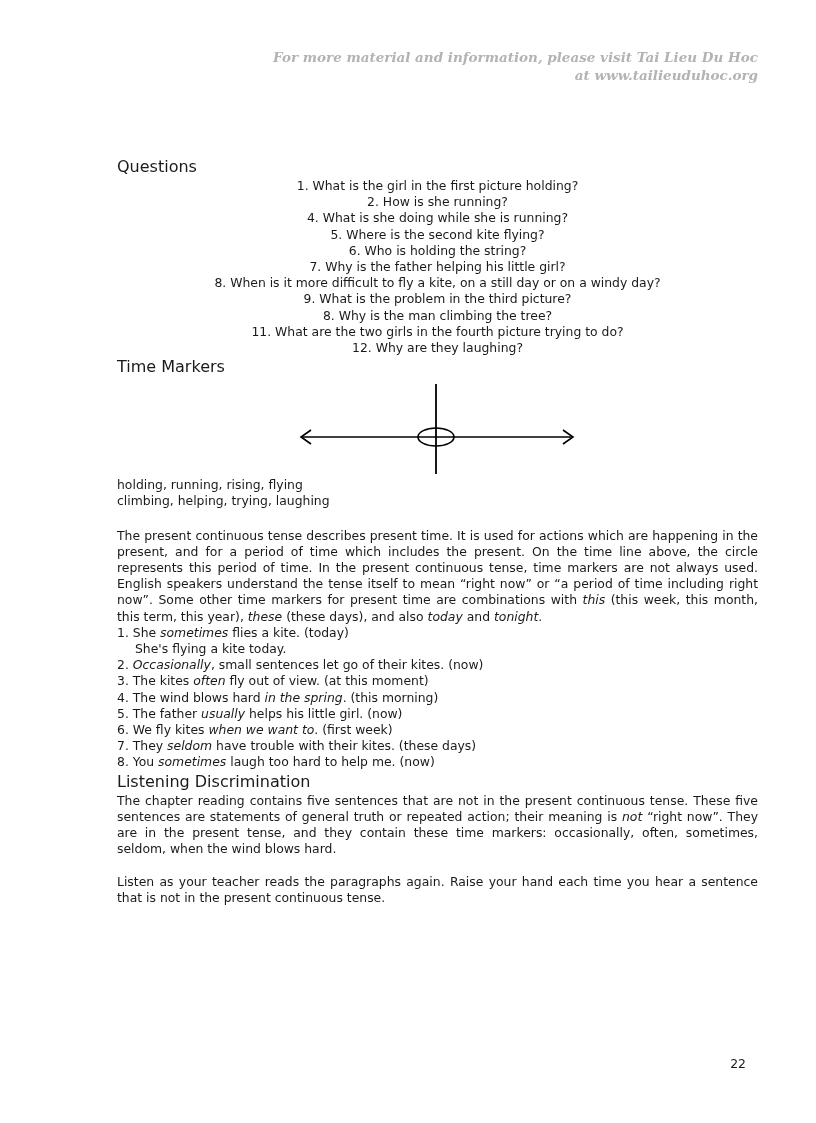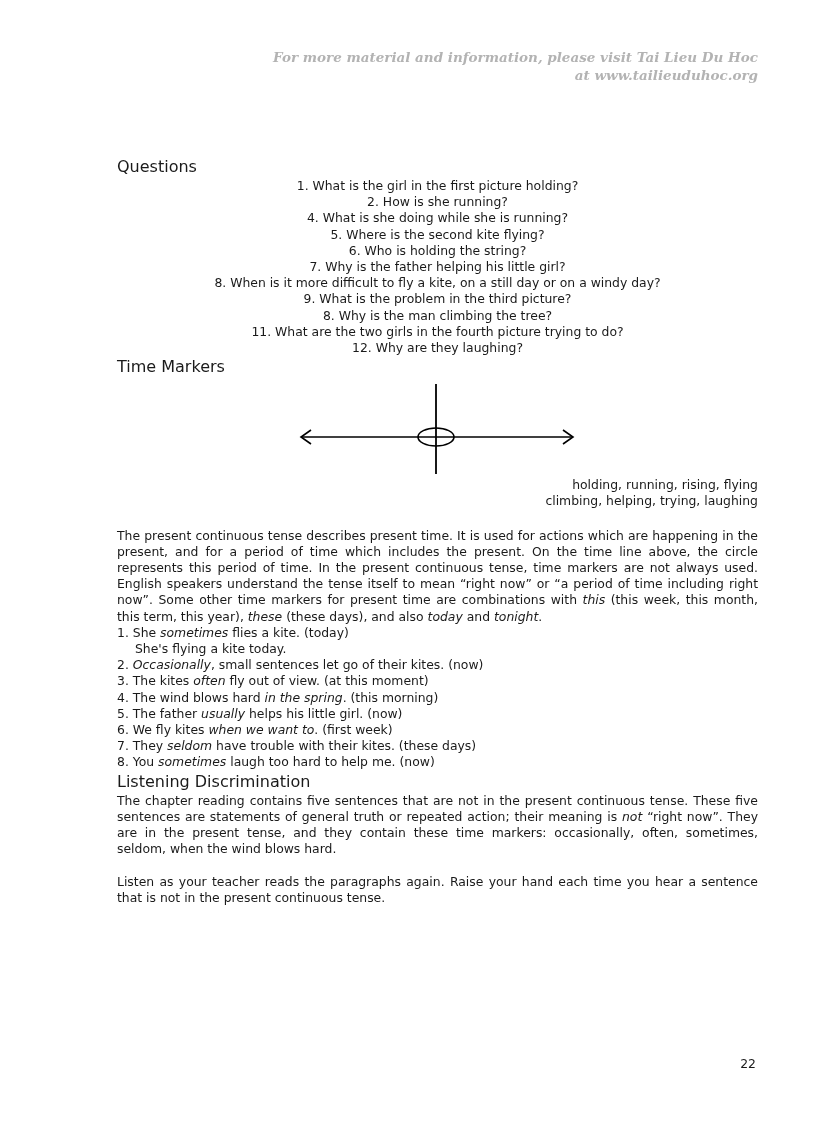--- a/index.html
+++ b/index.html
@@ -13,26 +13,26 @@
       position: absolute; left: 117px; top: 156px; width: 641px;
       font-family: "DejaVu Sans", "Liberation Sans", sans-serif; font-size: 12.4px; line-height: 16.2px;
     }
     h2 { font-family: "DejaVu Sans", sans-serif; font-weight: normal; font-size: 16px; margin: 0; line-height: 22px; }
     .qlist { margin: 0; padding: 0; list-style: none; text-align: center; }
     .qlist li { margin: 0; }
     .sec-title { }
     .diagram { position: relative; height: 95px; margin-top: 4px; }
     .diagram svg { position: absolute; left: 176px; top: 0; }
     .caption { text-align: center; margin-left: 0; width: 641px; position: relative; left: 0; }
-    .caption div { text-align: right; padding-left: 0; }
+    .caption div { text-align: left; padding-left: 0; }
     .para { text-align: justify; margin: 0; }
     .gap { height: 16px; }
     .example-sub { padding-left: 18px; }
     .pagenum {
-      position: absolute; right: 60px; top: 1056px;
+      position: absolute; right: 70px; top: 1056px;
       font-family: "DejaVu Sans", sans-serif; font-size: 12.4px;
     }
     em { }
   </style>
 </head>
 <body>
 
 <div class="header">
   <div>For more material and information, please visit Tai Lieu Du Hoc</div>
   <div>at www.tailieuduhoc.org</div>

